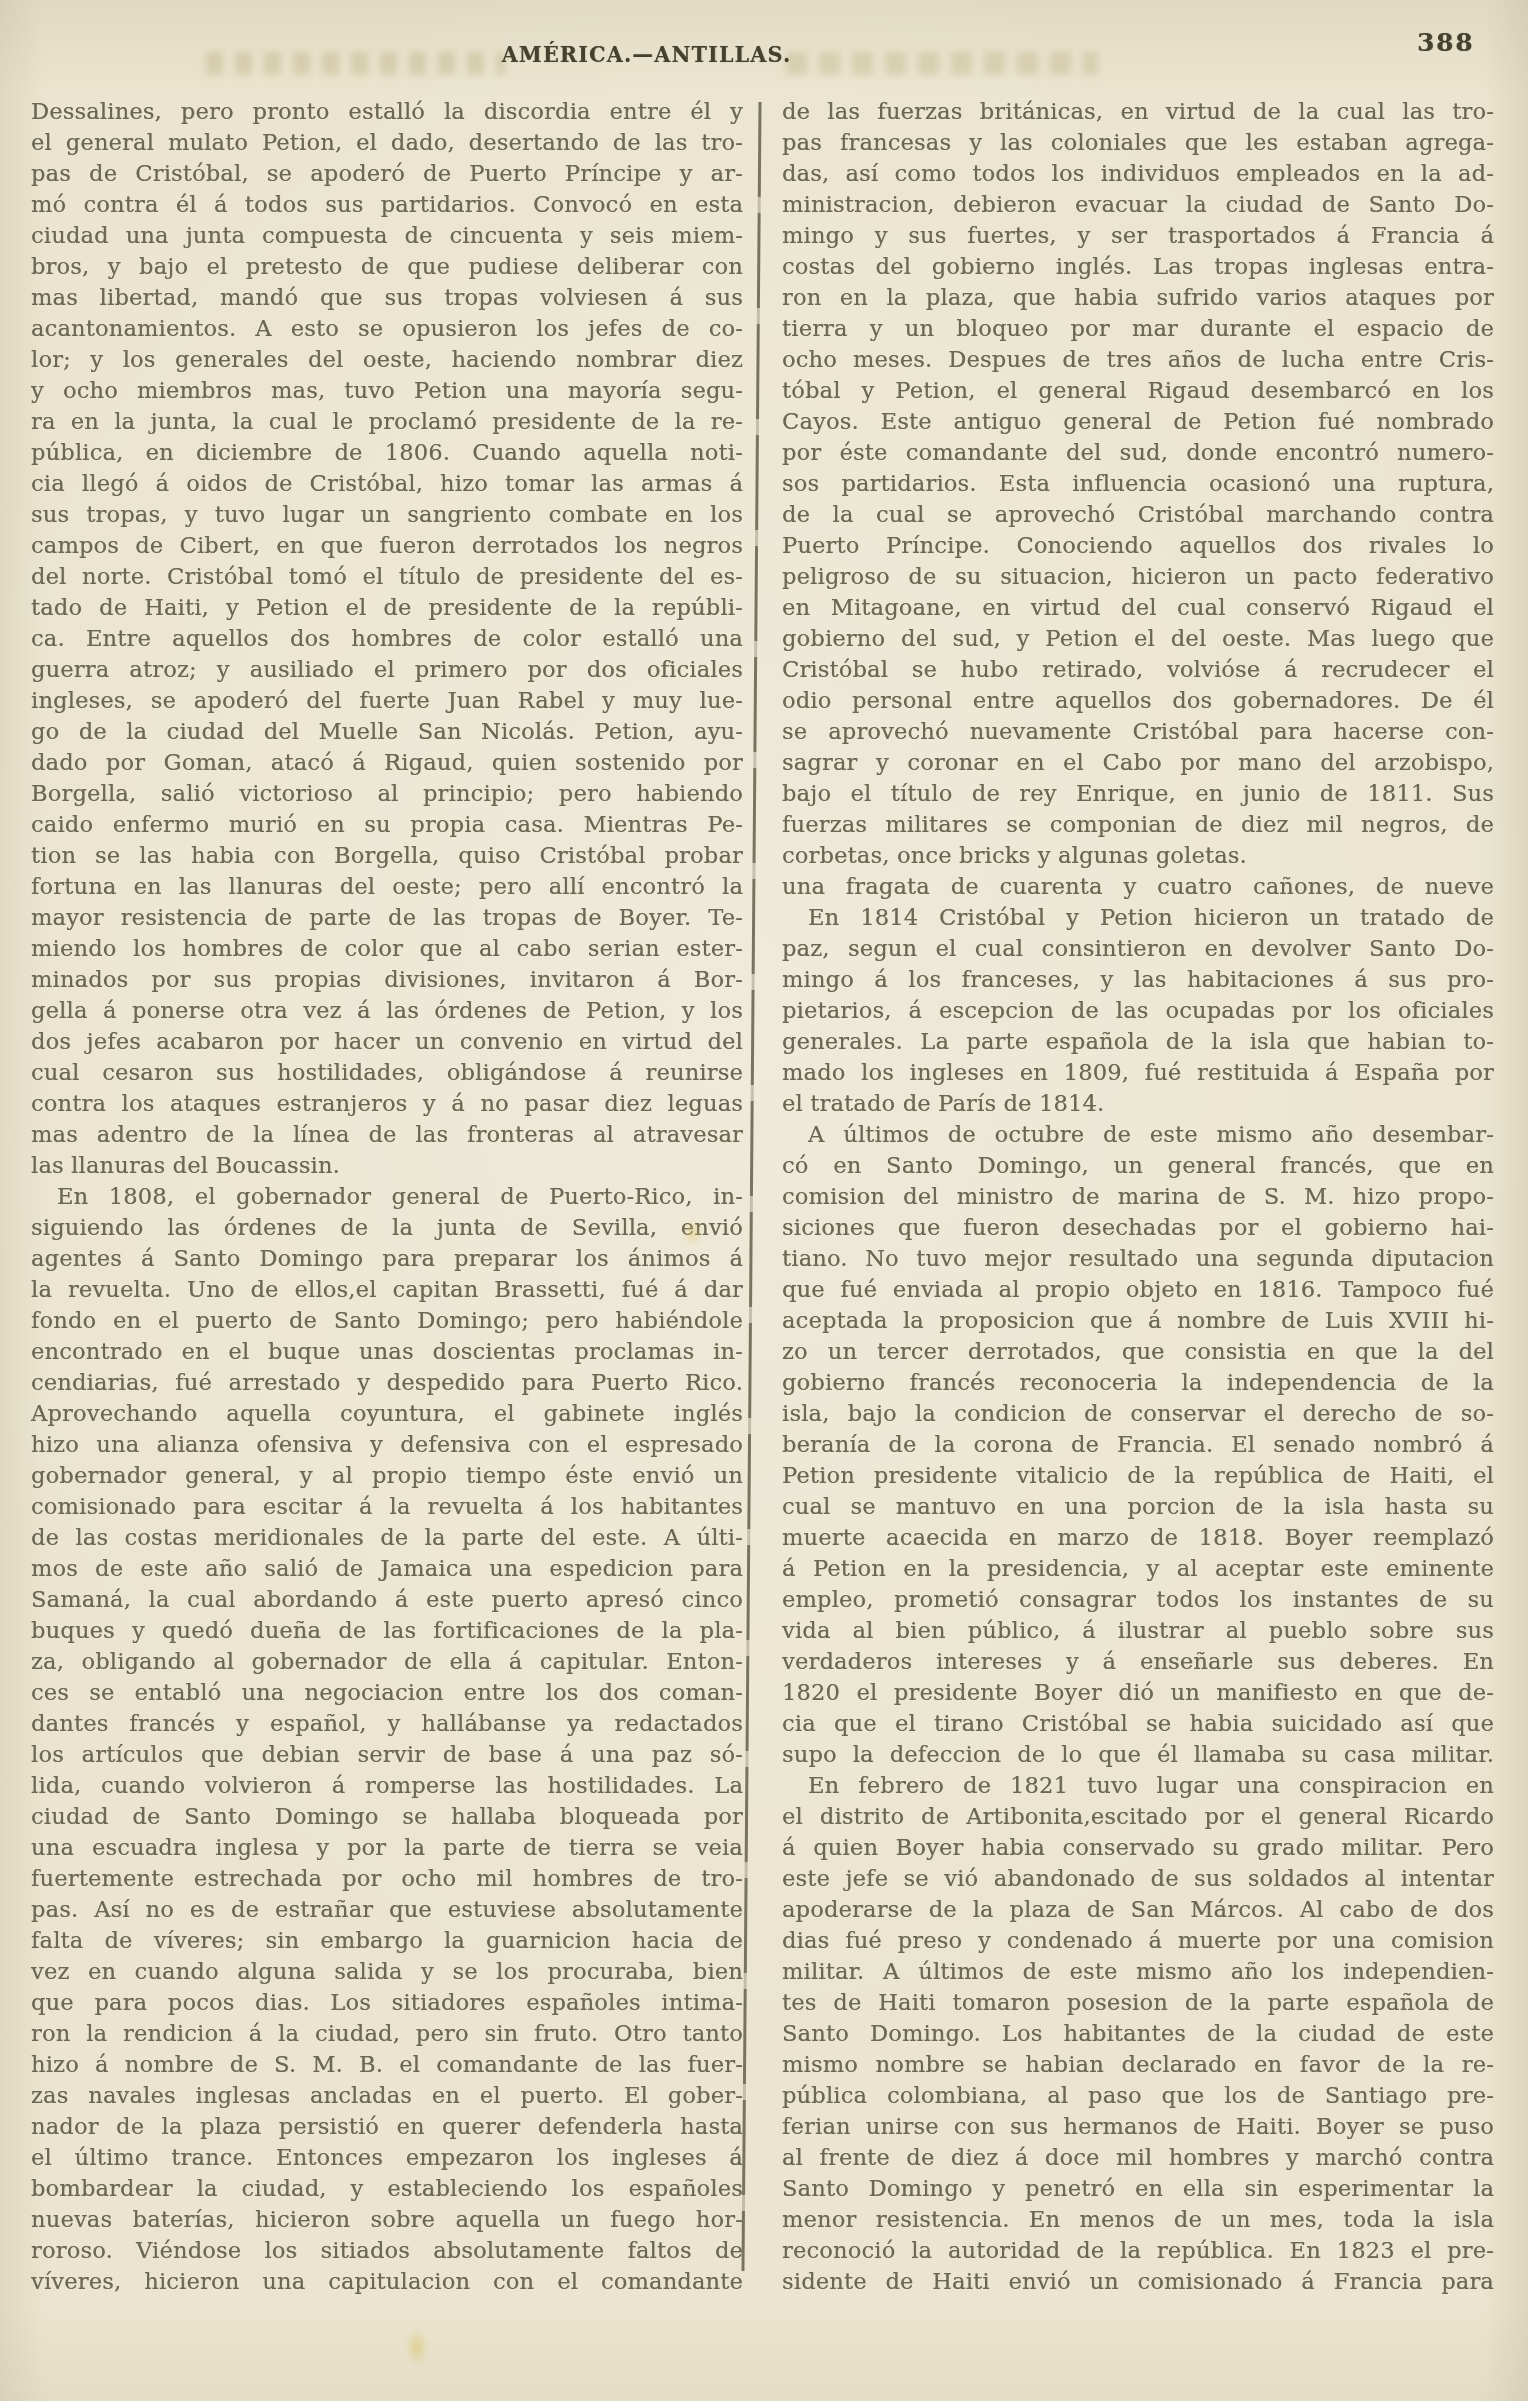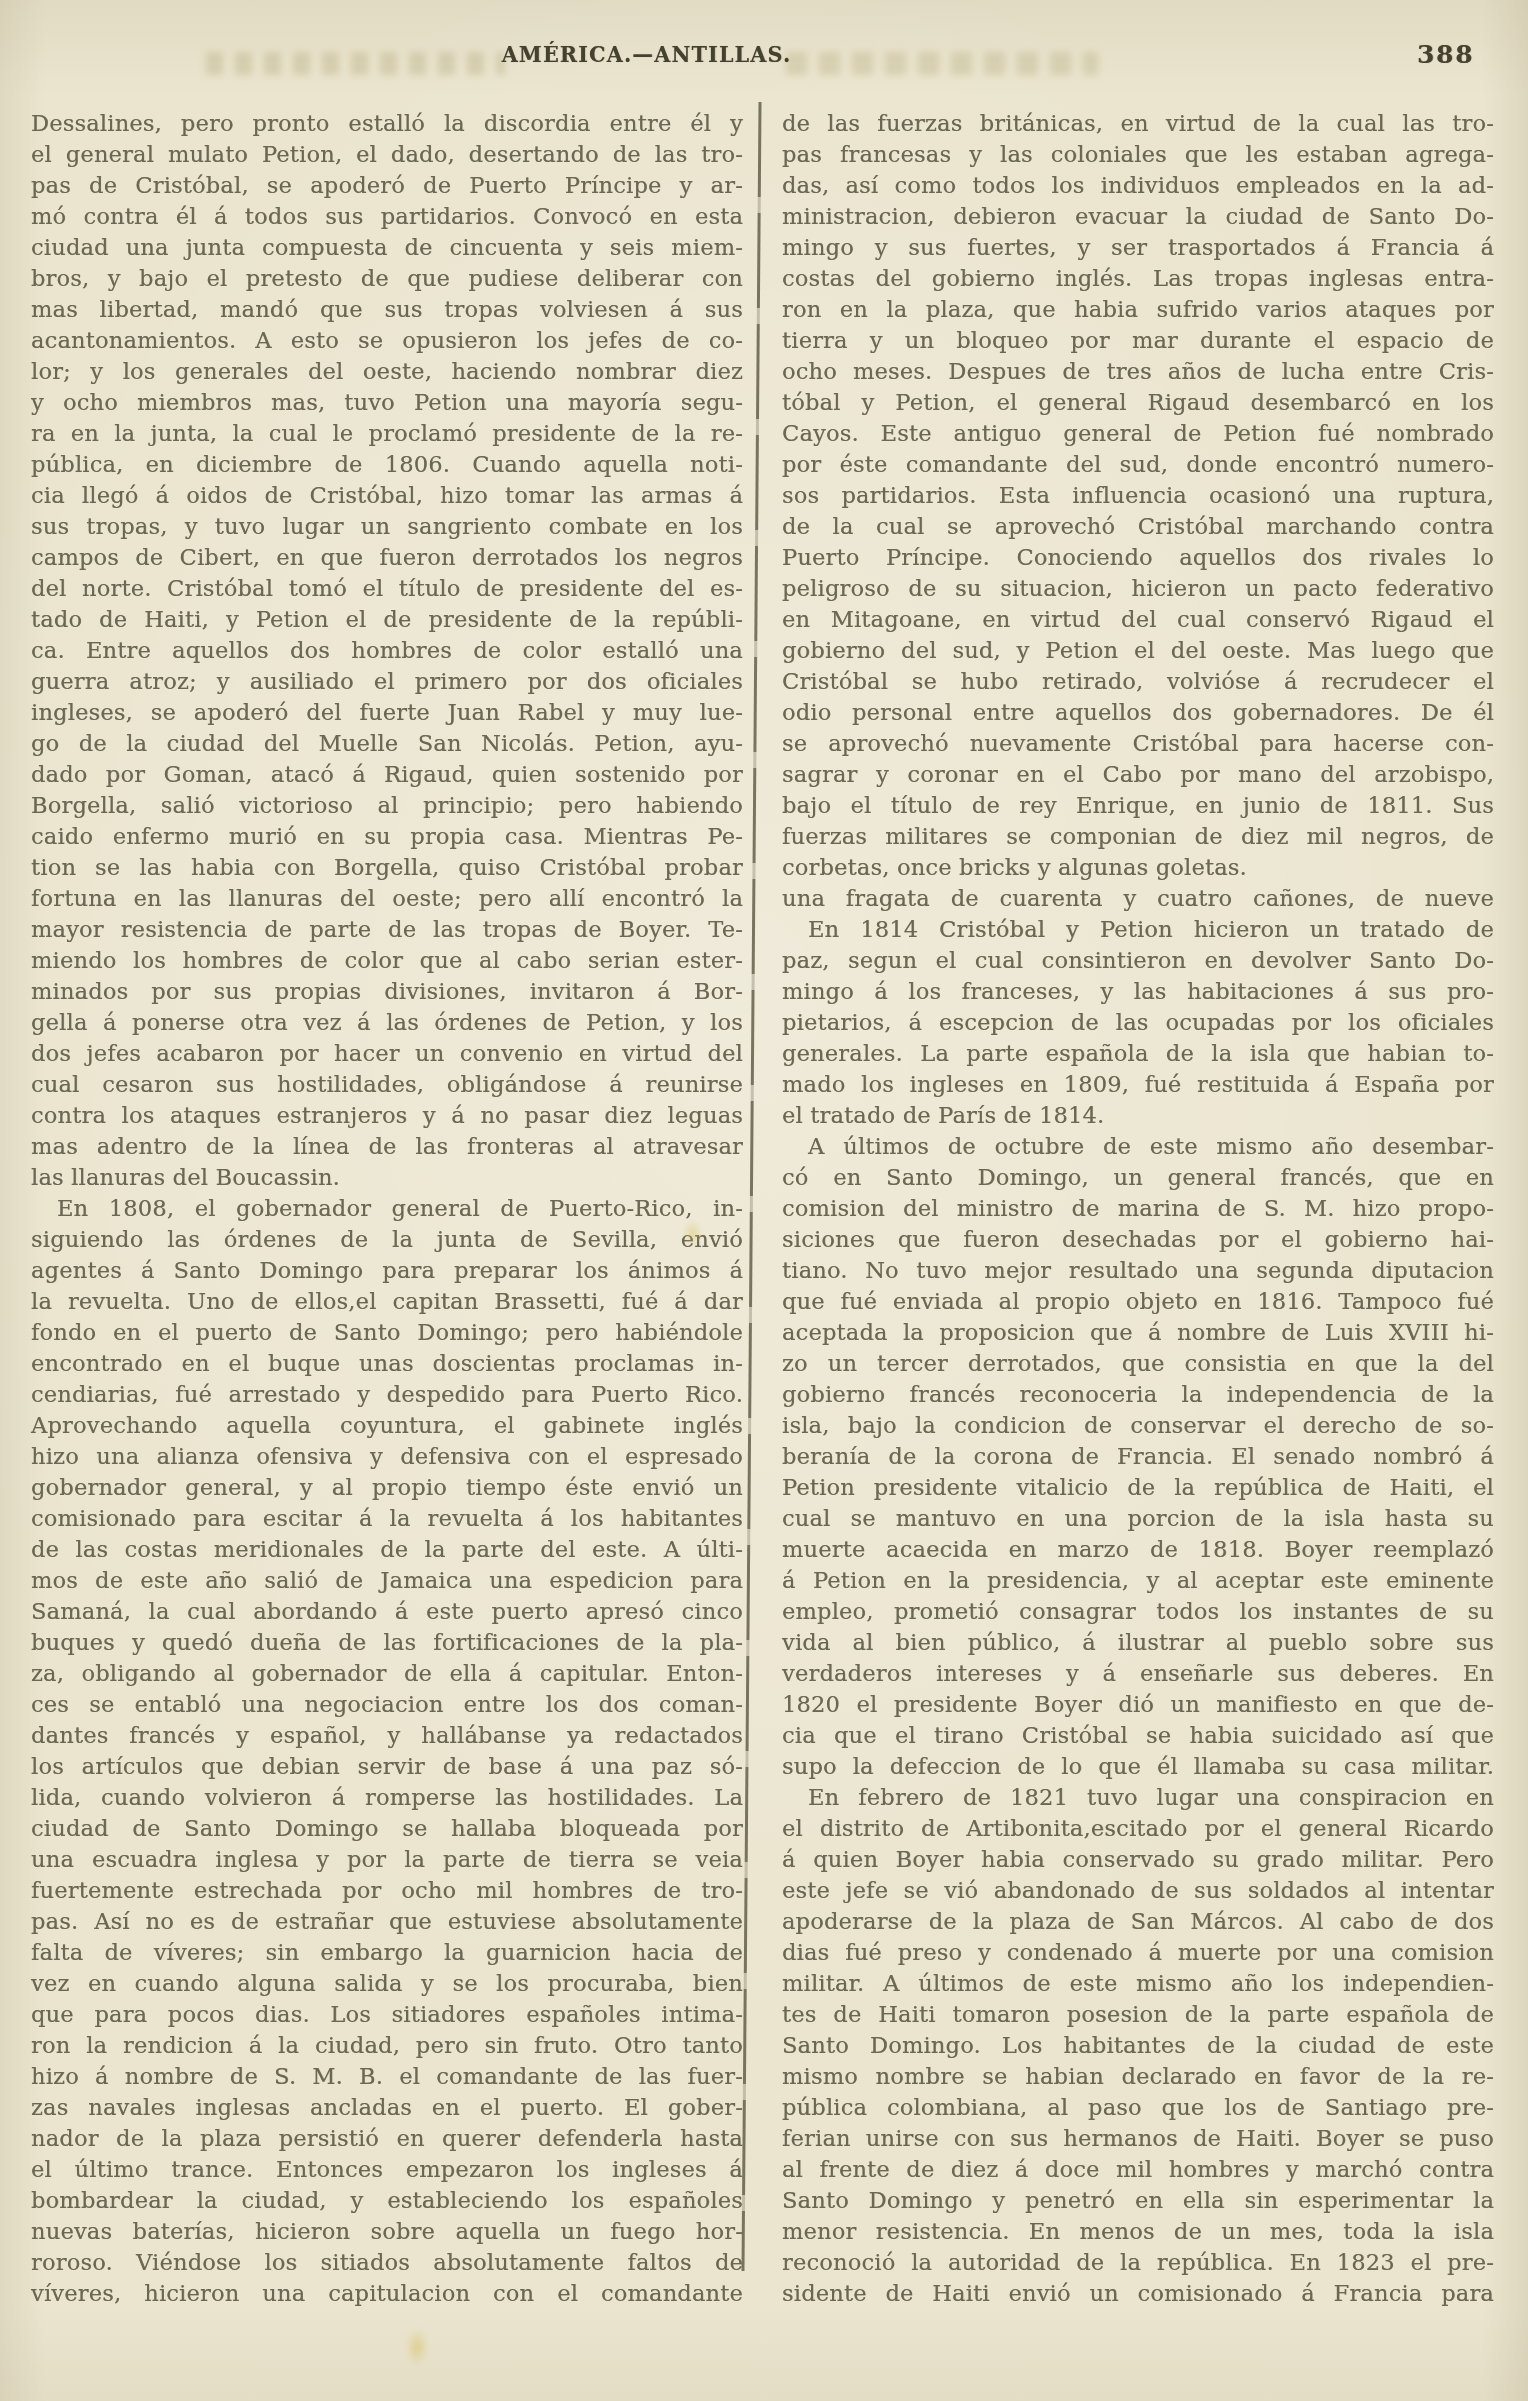--- a/index.html
+++ b/index.html
@@ -20,29 +20,29 @@
     top: 42px; left: 326px; width: 641px;
     text-align: center;
     font-size: 21.7px; font-weight: bold;
     letter-spacing: 1.3px;
     transform: scaleX(0.95);
     color: var(--header_ink, #45412f);
     text-shadow: 0.4px 0.4px 0.7px rgba(70,66,50,0.55);
   }
   .page-num {
     position: absolute;
-    top: 40px; left: 1417px;
+    top: 28px; left: 1417px;
     font-size: 25px; font-weight: bold;
     letter-spacing: 1.7px;
     color: var(--header_ink, #45412f);
     text-shadow: 0.4px 0.4px 0.7px rgba(70,66,50,0.5);
   }
   .col {
     position: absolute;
-    top: 108px;
+    top: 96px;
   }
   .col-left  { left: 31px;  width: 712px; }
   .col-right { left: 782px; width: 712px; }
   .line {
     height: 31px;
     line-height: 31px;
     font-size: 22.5px;
     color: var(--ink, #6b6752);
     text-align: justify;
     text-align-last: justify;

